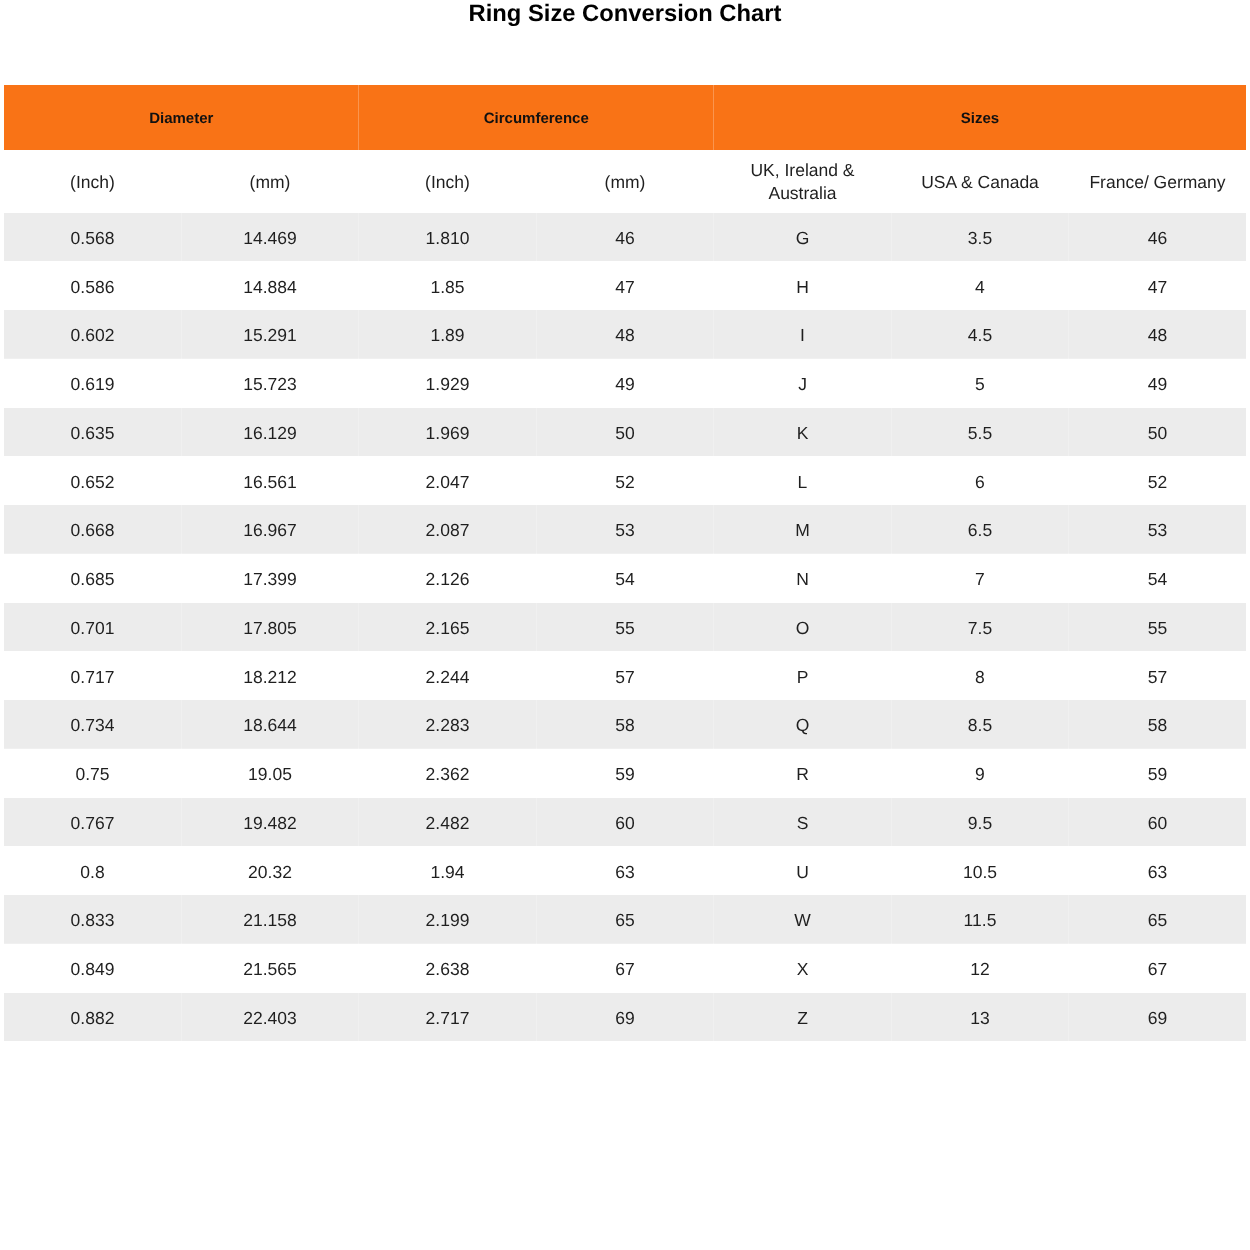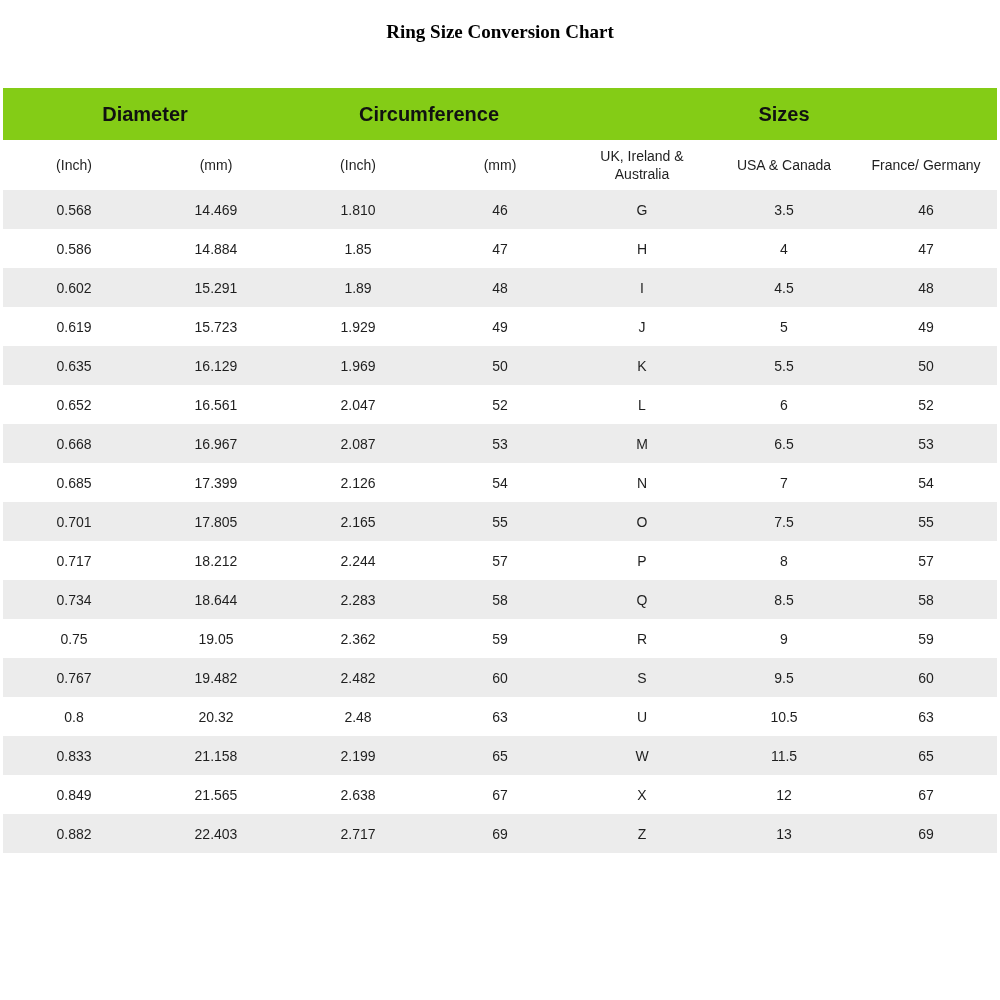--- a/index.html
+++ b/index.html
@@ -13,46 +13,44 @@
     color: #1f1f1f;
   }
   .page {
     width: 1000px;
     min-height: 1000px;
     background: #ffffff;
     box-sizing: border-box;
   }
   .page-title {
     margin: 0;
-    padding-top: 20px;
     height: 24px;
     line-height: 24px;
     text-align: center;
     font-size: 19px;
     font-weight: bold;
     color: #000000;
-    font-family: Liberation Serif, serif;
   }
   table.conv-table {
     border-collapse: collapse;
     table-layout: fixed;
     width: 994px;
     margin: 44px 3px 0 3px;
   }
   table.conv-table th,
   table.conv-table td {
     padding: 0 6px;
     text-align: center;
     vertical-align: middle;
     overflow: hidden;
   }
   tr.group-header-row th {
-    background: #84cc16;
+    background: #f97316;
     height: 52px;
-    font-size: 20px;
+    font-size: 12px;
     font-weight: bold;
     color: #111111;
   }
   tr.column-header-row th {
     background: #ffffff;
     height: 50px;
     font-size: 14px;
     font-weight: normal;
     line-height: 18px;
     color: #1f1f1f;
@@ -206,21 +204,21 @@
           <td>19.482</td>
           <td>2.482</td>
           <td>60</td>
           <td>S</td>
           <td>9.5</td>
           <td>60</td>
         </tr>
         <tr>
           <td>0.8</td>
           <td>20.32</td>
-          <td>2.48</td>
+          <td>1.94</td>
           <td>63</td>
           <td>U</td>
           <td>10.5</td>
           <td>63</td>
         </tr>
         <tr>
           <td>0.833</td>
           <td>21.158</td>
           <td>2.199</td>
           <td>65</td>

